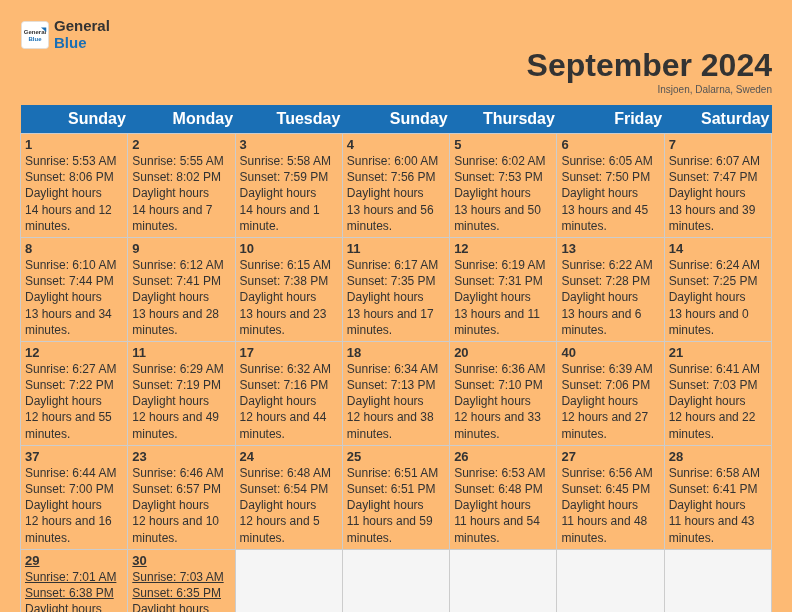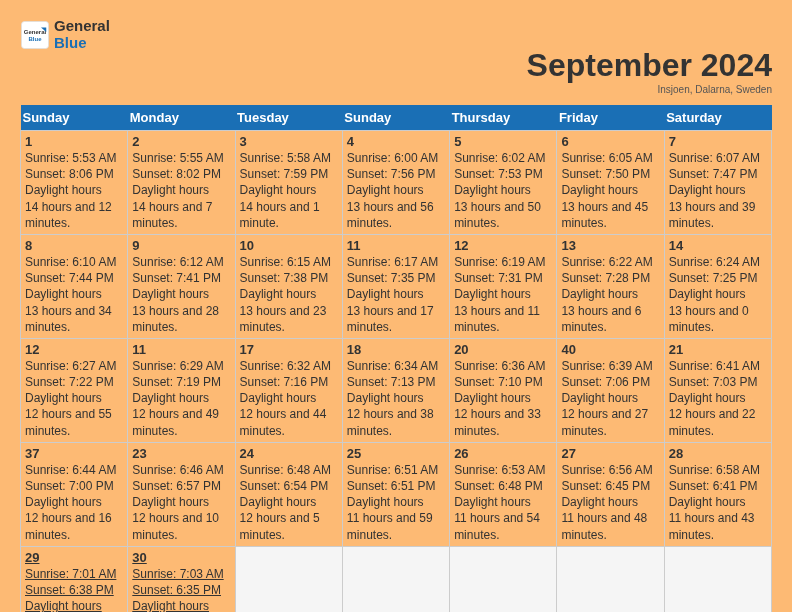--- a/index.html
+++ b/index.html
@@ -60,23 +60,23 @@
       color: #555;
     }
     table {
       width: 100%;
       border-collapse: collapse;
       table-layout: fixed;
     }
     .col-header {
       background: #1a6fb5;
       color: #fff;
-      font-size: 13px;
-      font-weight: bold;
-      text-align: left;
+      font-size: 16px;
+      font-weight: bold;
+      text-align: right;
       padding: 5px 2px;
     }
     td {
       border: 1px solid #ccc;
       vertical-align: top;
       padding: 3px 4px;
       font-size: 9.5px;
       color: #333;
       height: 88px;
     }

